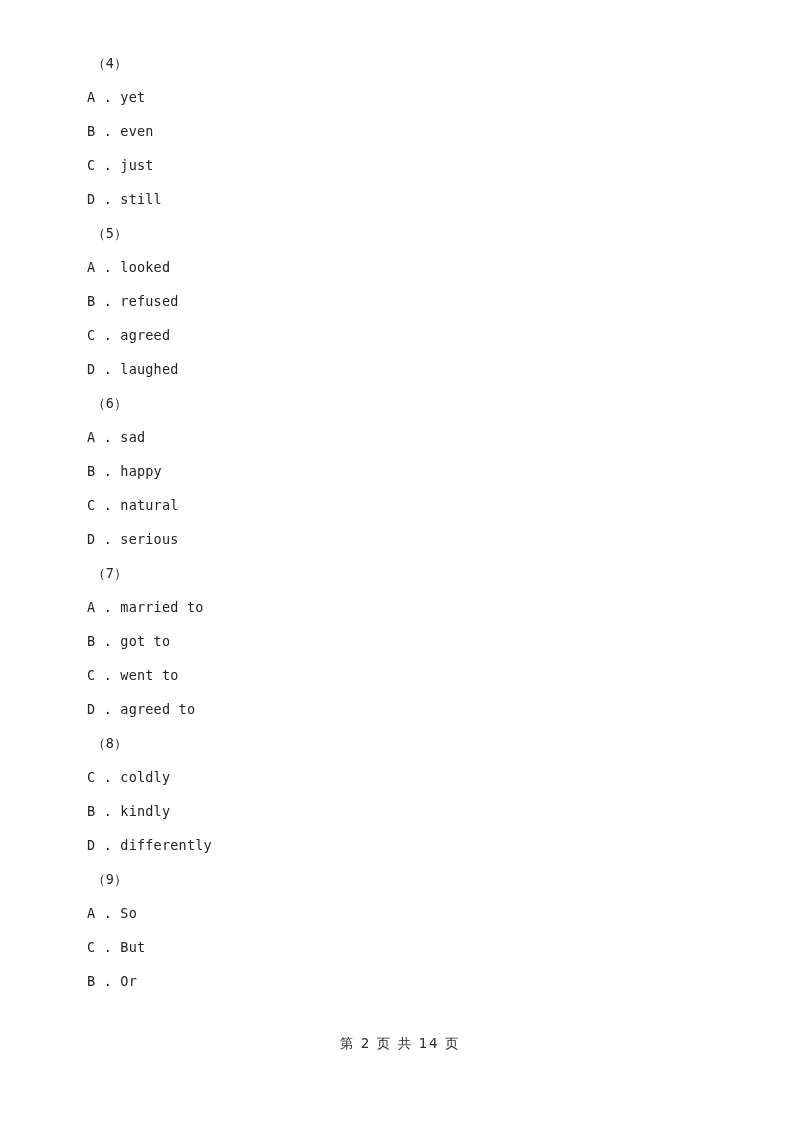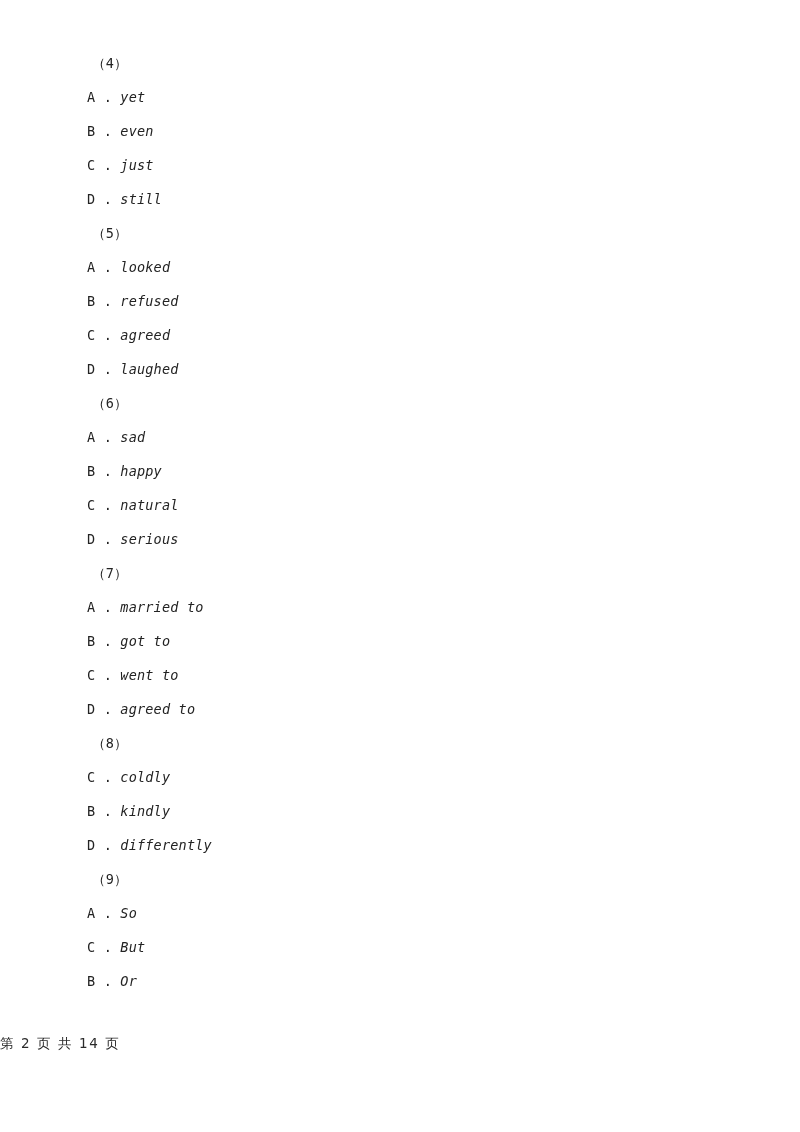--- a/index.html
+++ b/index.html
@@ -46,28 +46,27 @@
     color: #232323;
   }
   .option .opt-letter {
     display: inline;
   }
   .option .opt-sep {
     display: inline;
   }
   .option .opt-text {
     display: inline;
-    font-style: italic;
   }
   .footer {
     position: absolute;
     left: 0;
     top: 1032px;
     width: 800px;
-    text-align: left;
+    text-align: center;
     font-family: "DejaVu Sans", "Liberation Sans", sans-serif;
     font-size: 13.5px;
     line-height: 22px;
     color: #2a2a2a;
     letter-spacing: 1.6px;
     white-space: pre;
   }
 </style>
 </head>
 <body>

